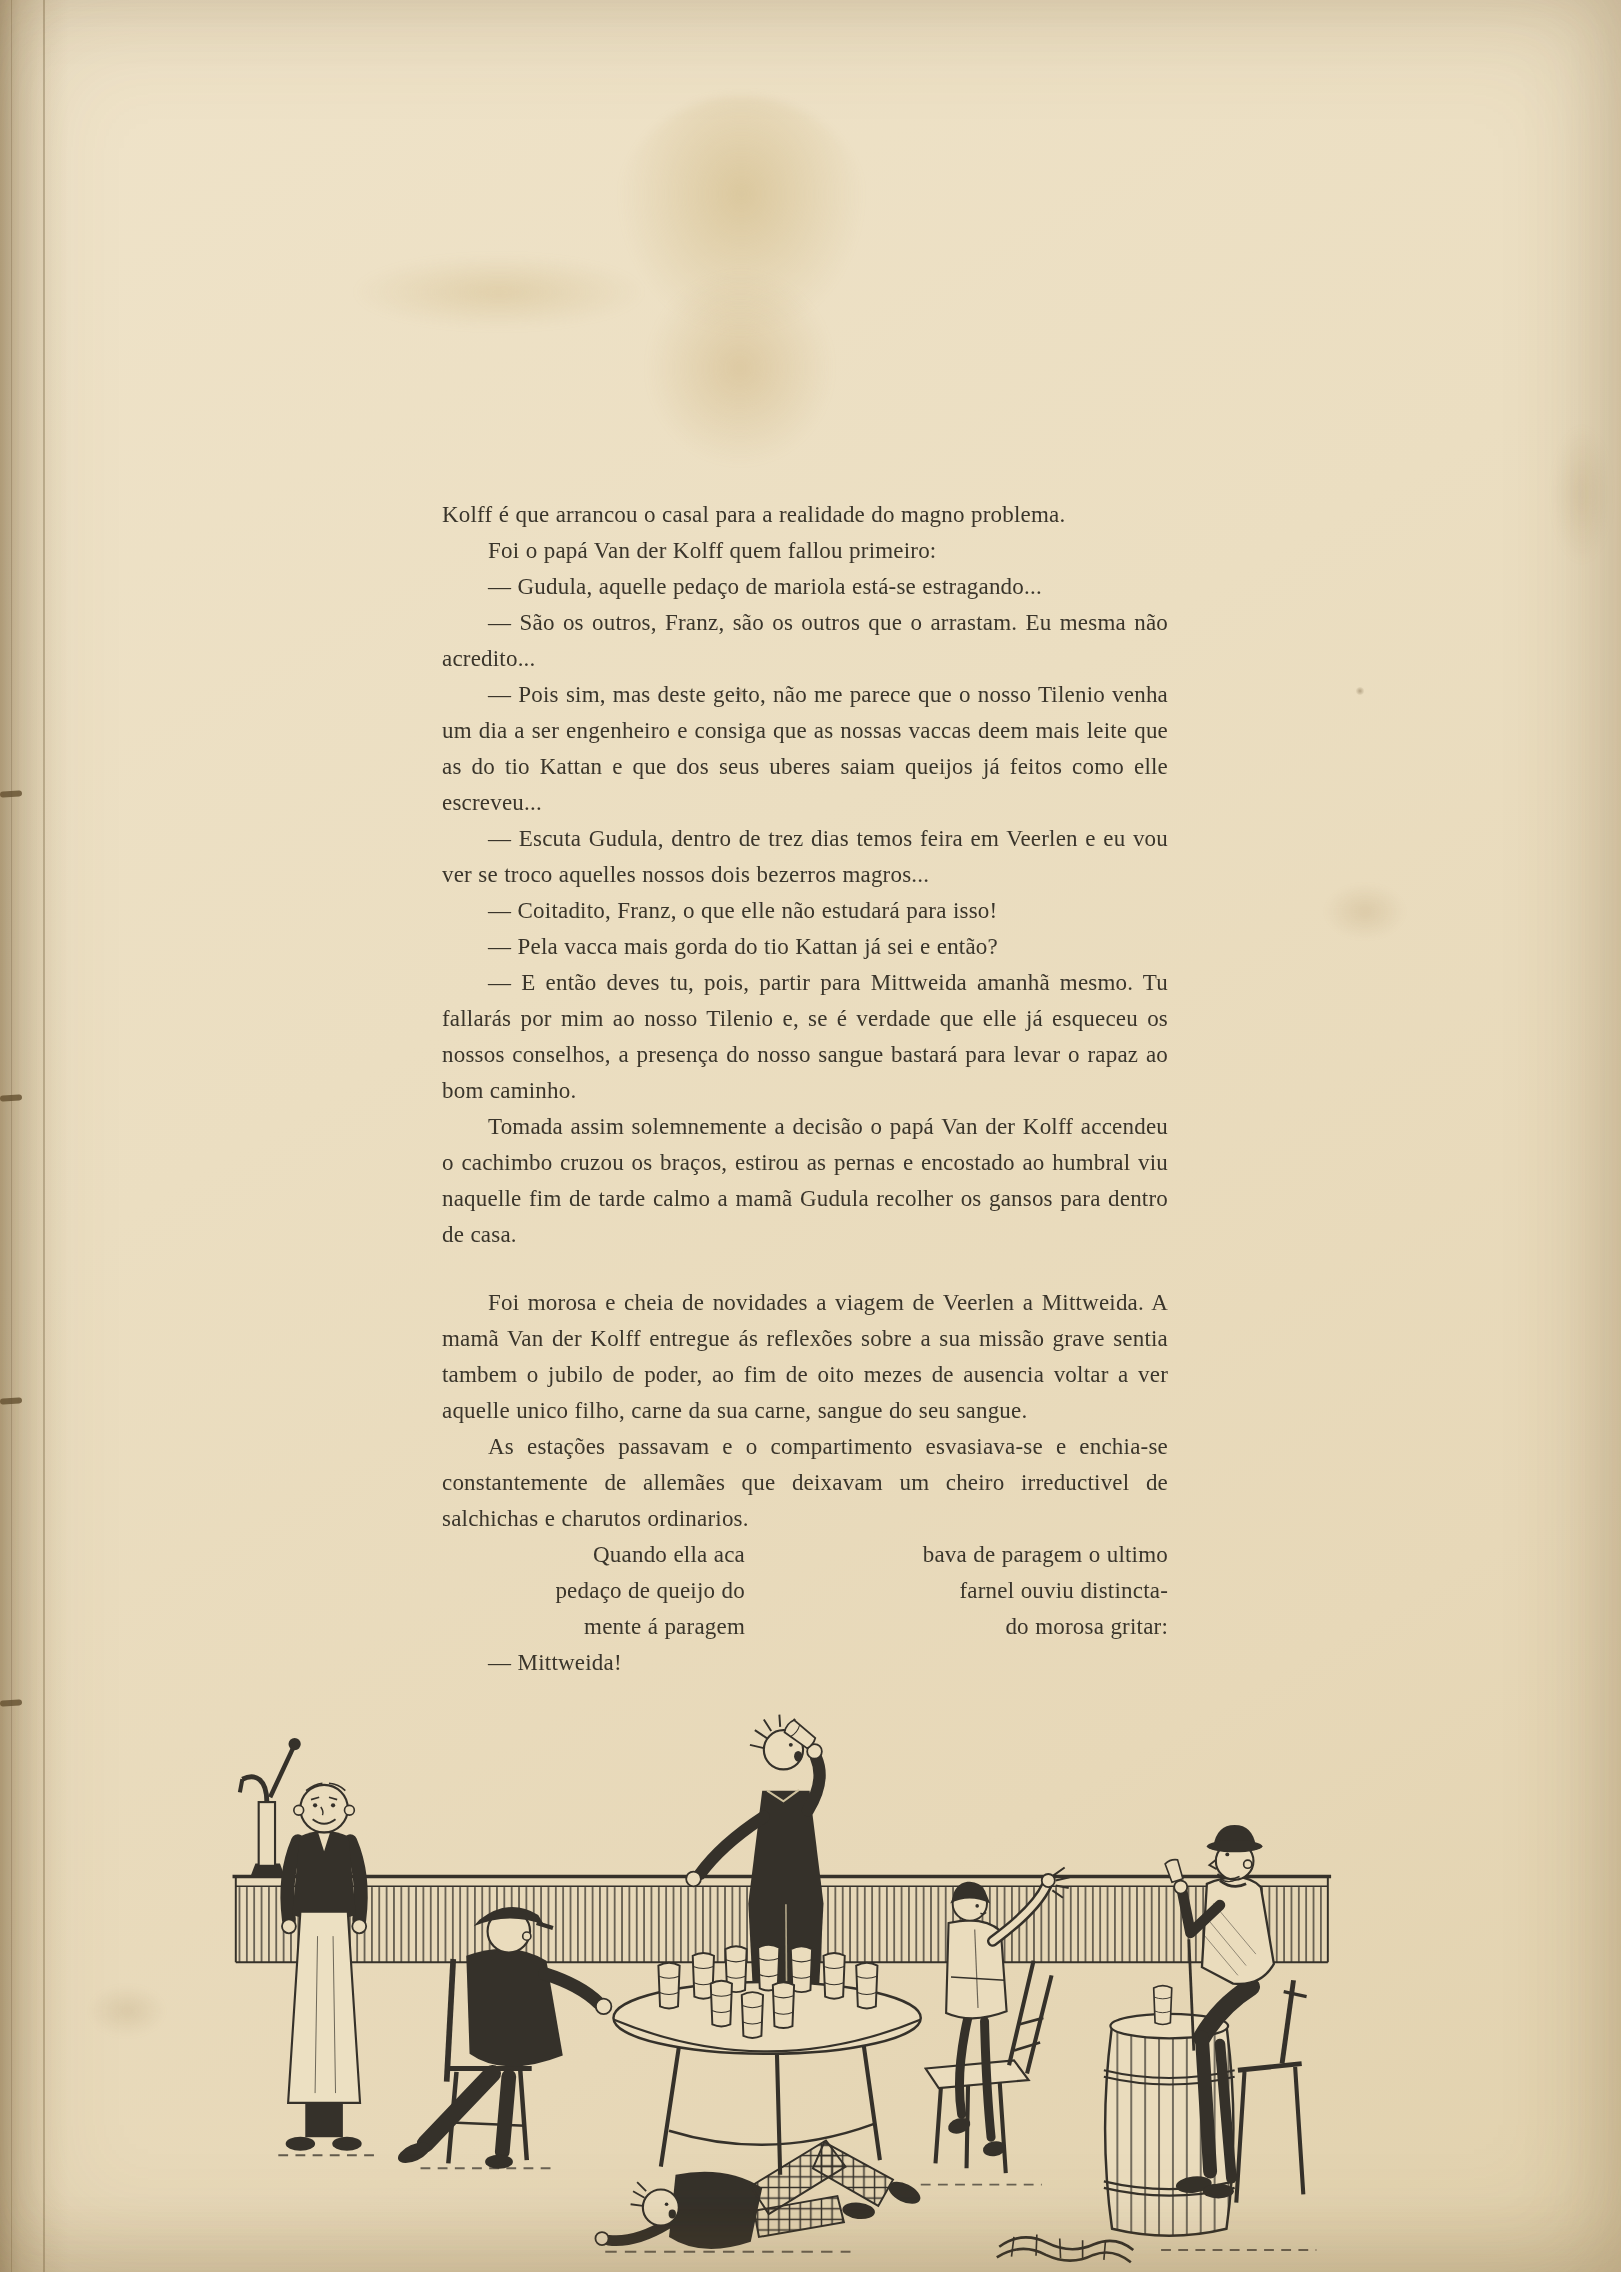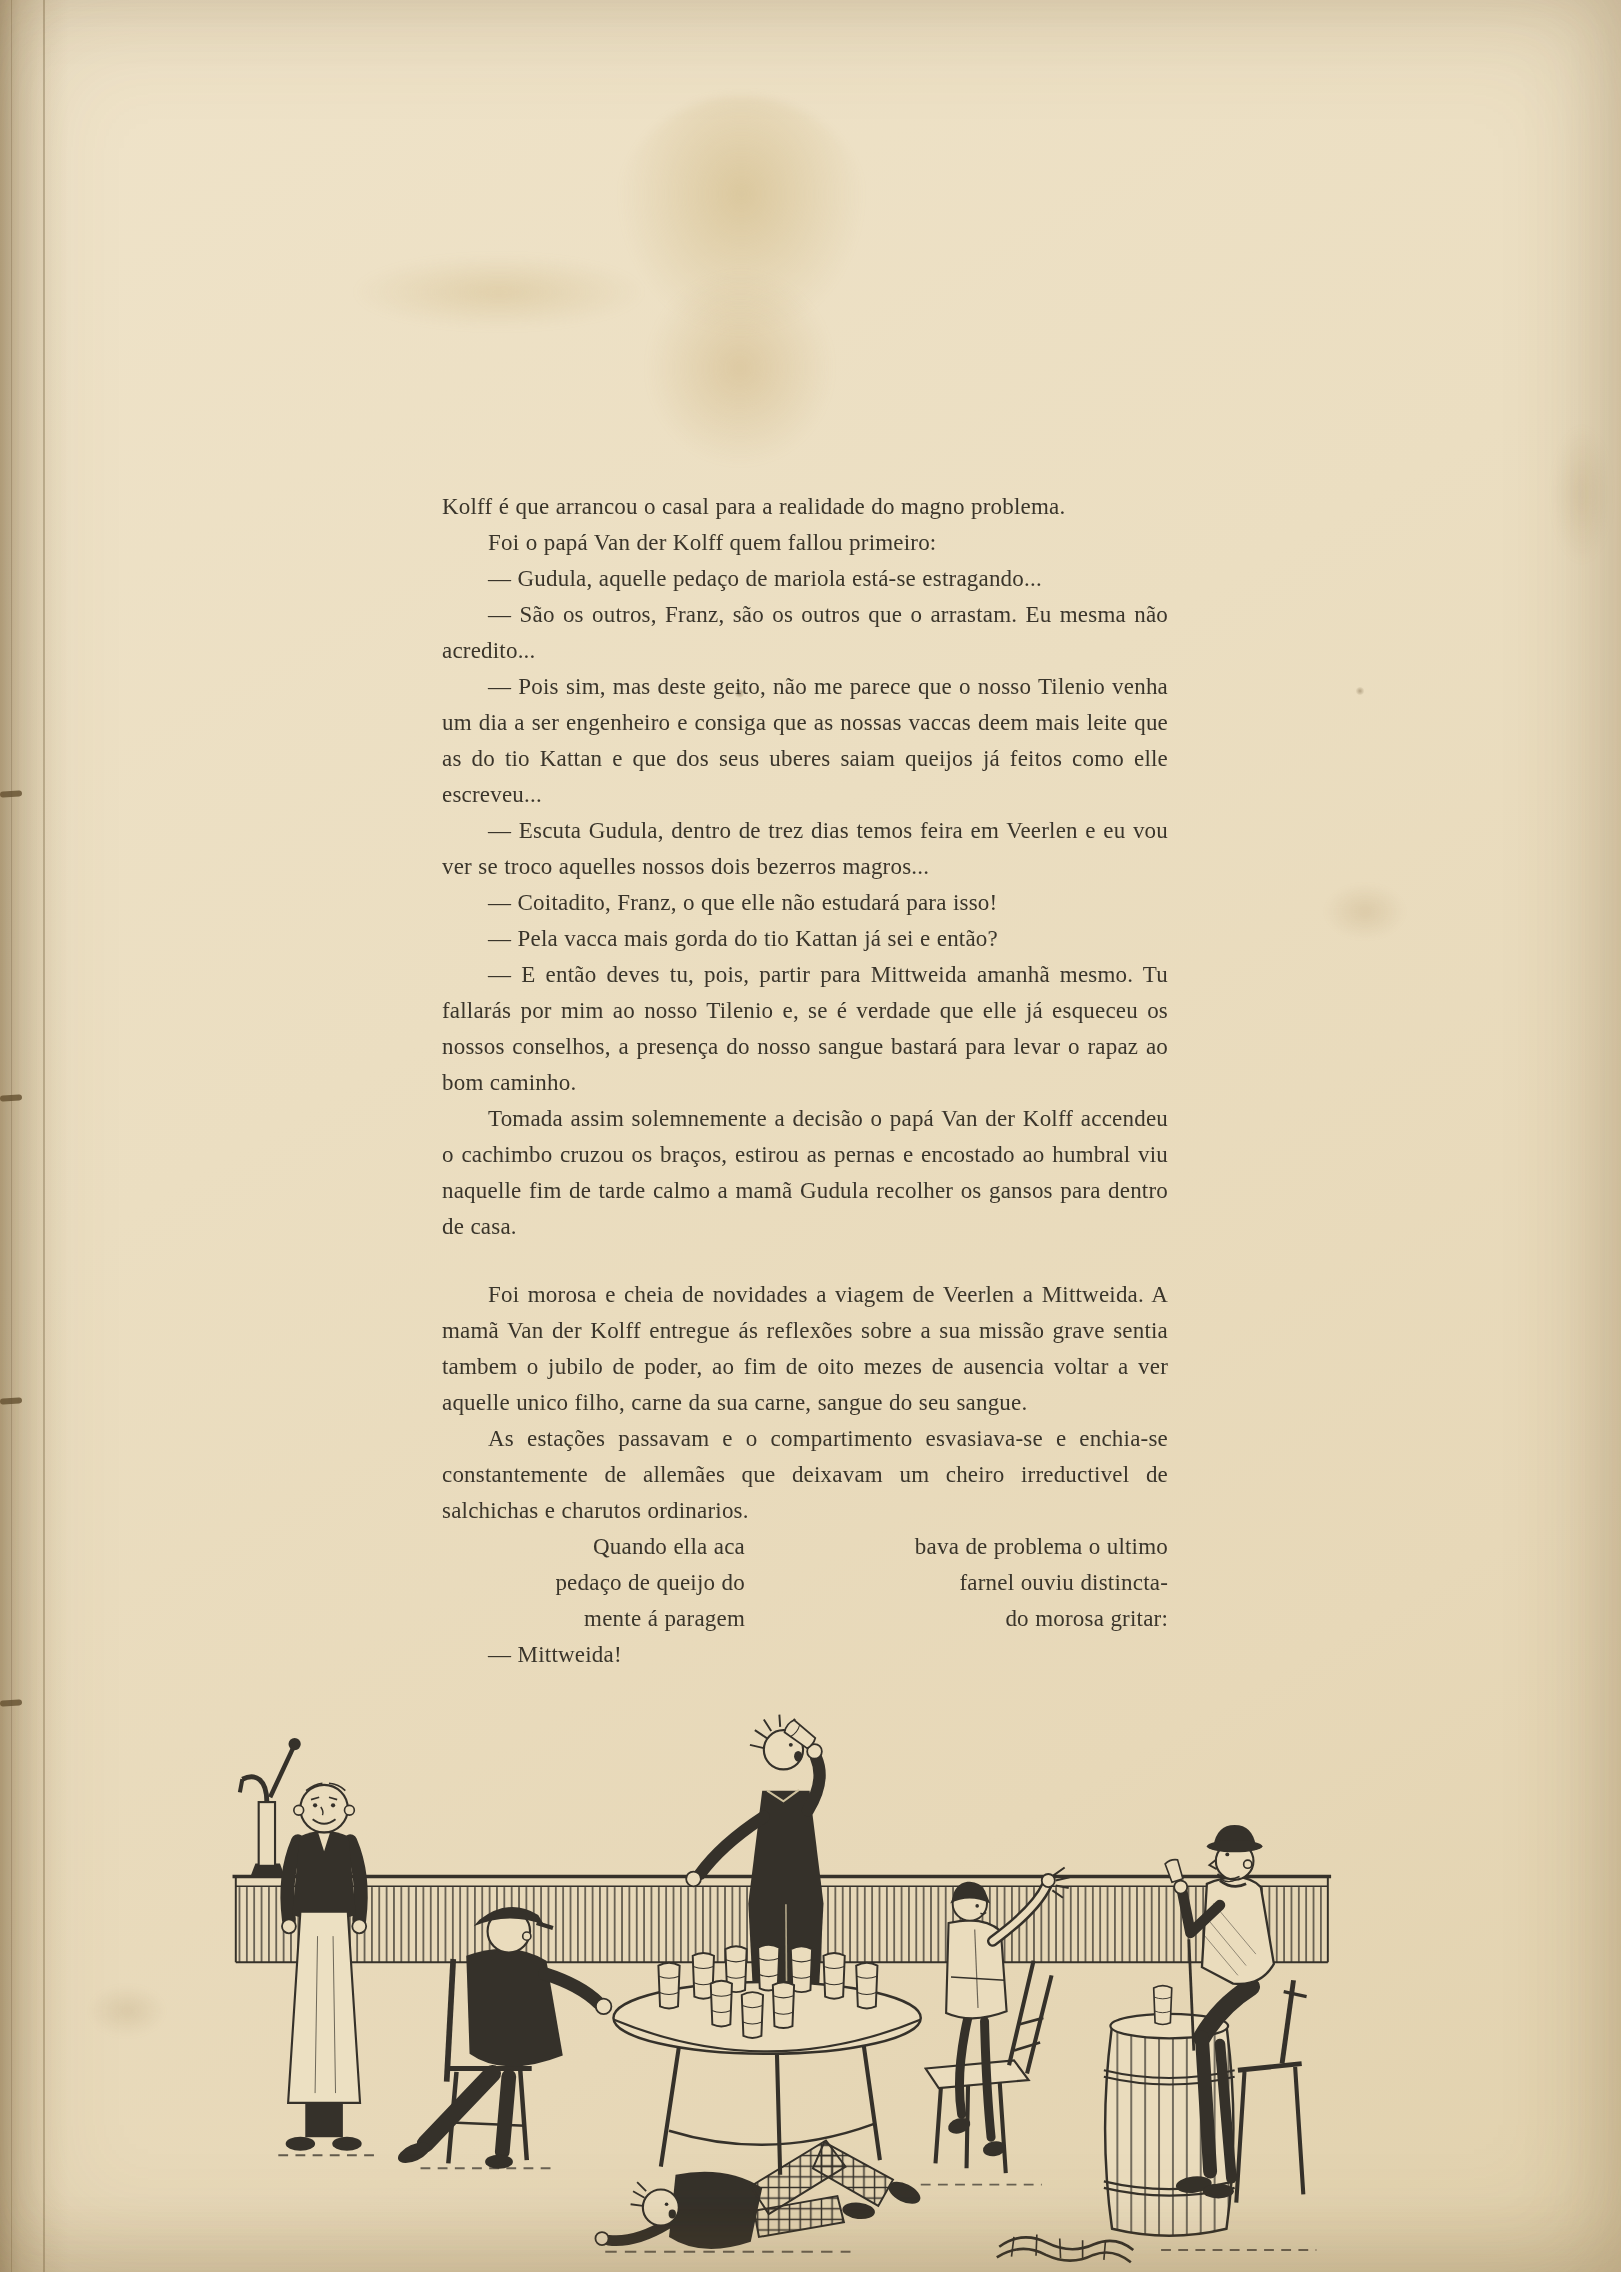--- a/index.html
+++ b/index.html
@@ -46,21 +46,21 @@
   .stitch { position: absolute; left: 0; width: 22px; height: 5.7px; border-radius: 3.3px;
             background: #635032; opacity: .8; z-index: 5; transform: rotate(-4deg); }
   .stitch-1 { top: 791px; } .stitch-2 { top: 1095px; } .stitch-3 { top: 1398px; } .stitch-4 { top: 1700px; }
   
   .text-block {
     position: absolute; left: 442px; top: 489px; width: 726px; z-index: 3;
     font-size: 23px; line-height: 36px; color: #3a352b;
     text-align: justify; letter-spacing: 0.2px; word-spacing: 0.4px;
   }
   .para { margin: 0; text-indent: 46px; }
-  .para.noindent { text-indent: 0; }
+  .para.noindent { text-indent: 0; margin-top: 8px; }
   .para.spaced { margin-top: 32px; }
   .splitline { display: flex; text-align: right; margin-left: 40px; }
   .frag-left { flex: 0 0 263px; }
   .gapspan   { flex: 0 0 119px; }
   .frag-right{ flex: 1 1 auto; }
   .closing   { text-indent: 46px; }
   .illustration { position: absolute; left: 221px; top: 1704px; z-index: 2; }
   .vignette {
     position: absolute; inset: 0; z-index: 6; pointer-events: none;
     box-shadow: inset 0 0 123px rgba(115,90,50,.20),
@@ -289,21 +289,21 @@
     <p class="para">— Coitadito, Franz, o que elle não estudará para isso!</p>
     <p class="para">— Pela vacca mais gorda do tio Kattan já sei e então?</p>
     <p class="para">— E então deves tu, pois, partir para Mittweida amanhã mesmo. Tu fallarás por mim ao nosso Tilenio e, se é verdade que elle já esqueceu os nossos conselhos, a presença do nosso sangue bastará para levar o rapaz ao bom caminho.</p>
     <p class="para">Tomada assim solemnemente a decisão o papá Van der Kolff accendeu o cachimbo cruzou os braços, estirou as pernas e encostado ao humbral viu naquelle fim de tarde calmo a mamã Gudula recolher os gansos para dentro de casa.</p>
     <p class="para spaced">Foi morosa e cheia de novidades a viagem de Veerlen a Mittweida. A mamã Van der Kolff entregue ás reflexões sobre a sua missão grave sentia tambem o jubilo de poder, ao fim de oito mezes de ausencia voltar a ver aquelle unico filho, carne da sua carne, sangue do seu sangue.</p>
     <p class="para">As estações passavam e o compartimento esvasiava-se e enchia-se constantemente de allemães que deixavam um cheiro irreductivel de salchichas e charutos ordinarios.</p>
 
     <div class="splitline">
       <span class="frag-left">Quando ella aca</span>
       <span class="gapspan"></span>
-      <span class="frag-right">bava de problema o ultimo</span>
+      <span class="frag-right">bava de paragem o ultimo</span>
     </div>
     <div class="splitline">
       <span class="frag-left">pedaço de queijo do</span>
       <span class="gapspan"></span>
       <span class="frag-right">farnel ouviu distincta-</span>
     </div>
     <div class="splitline">
       <span class="frag-left">mente á paragem</span>
       <span class="gapspan"></span>
       <span class="frag-right">do morosa gritar:</span>

